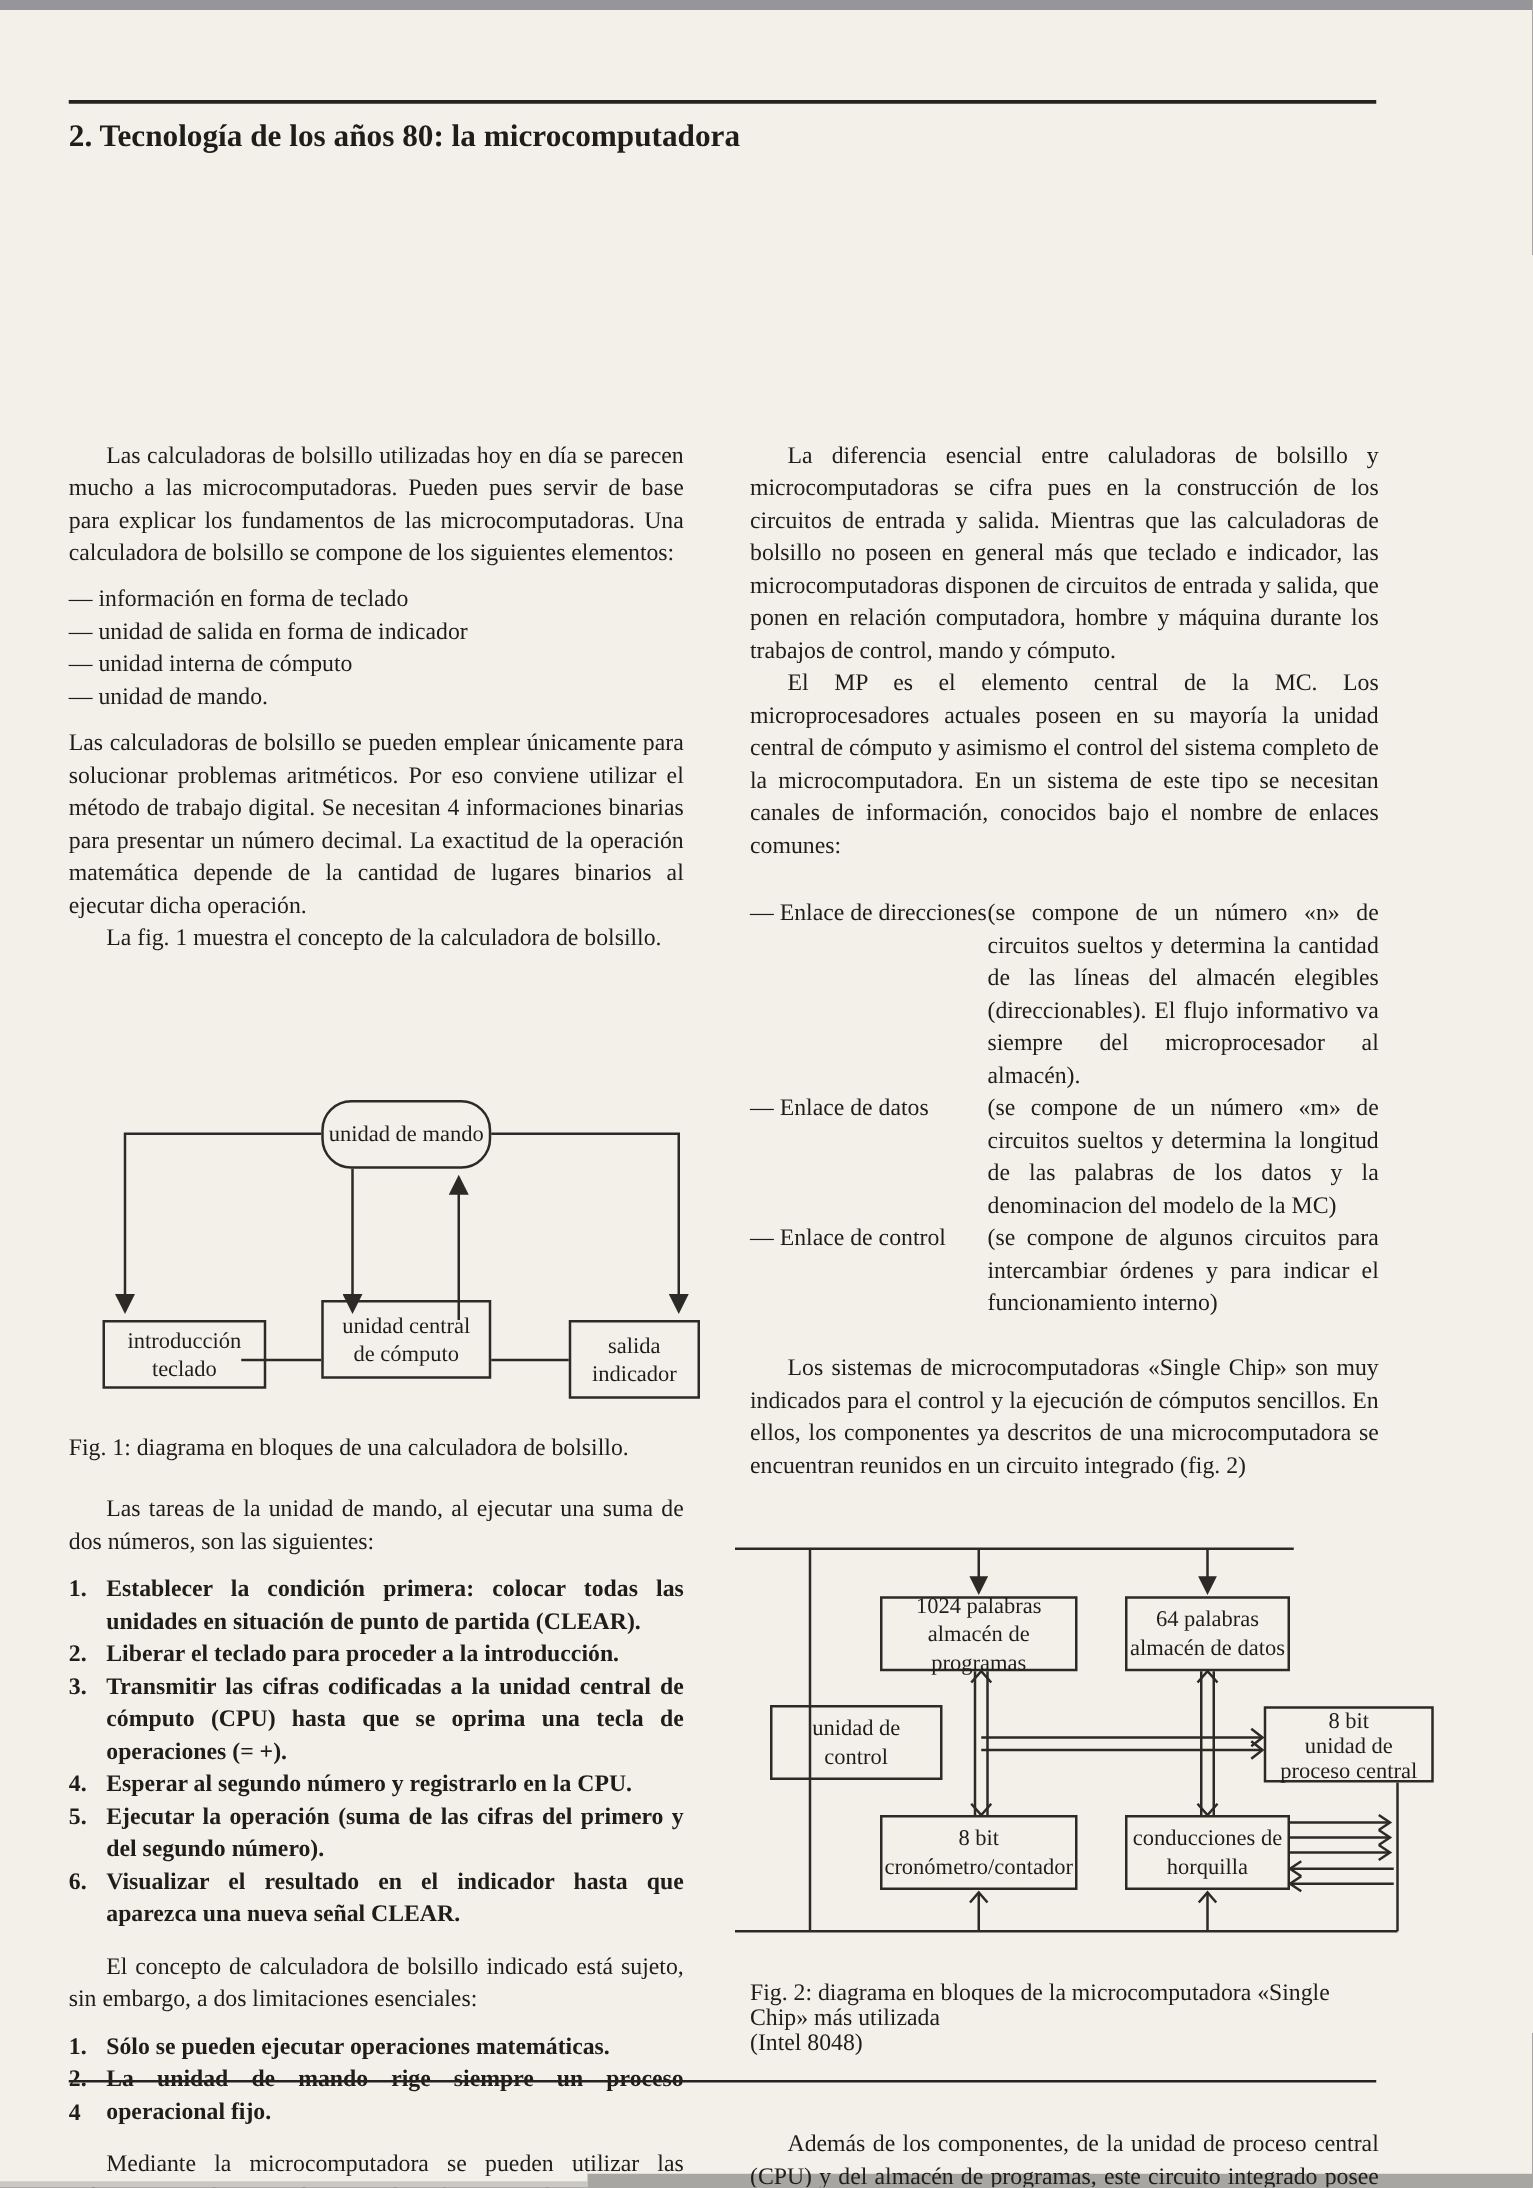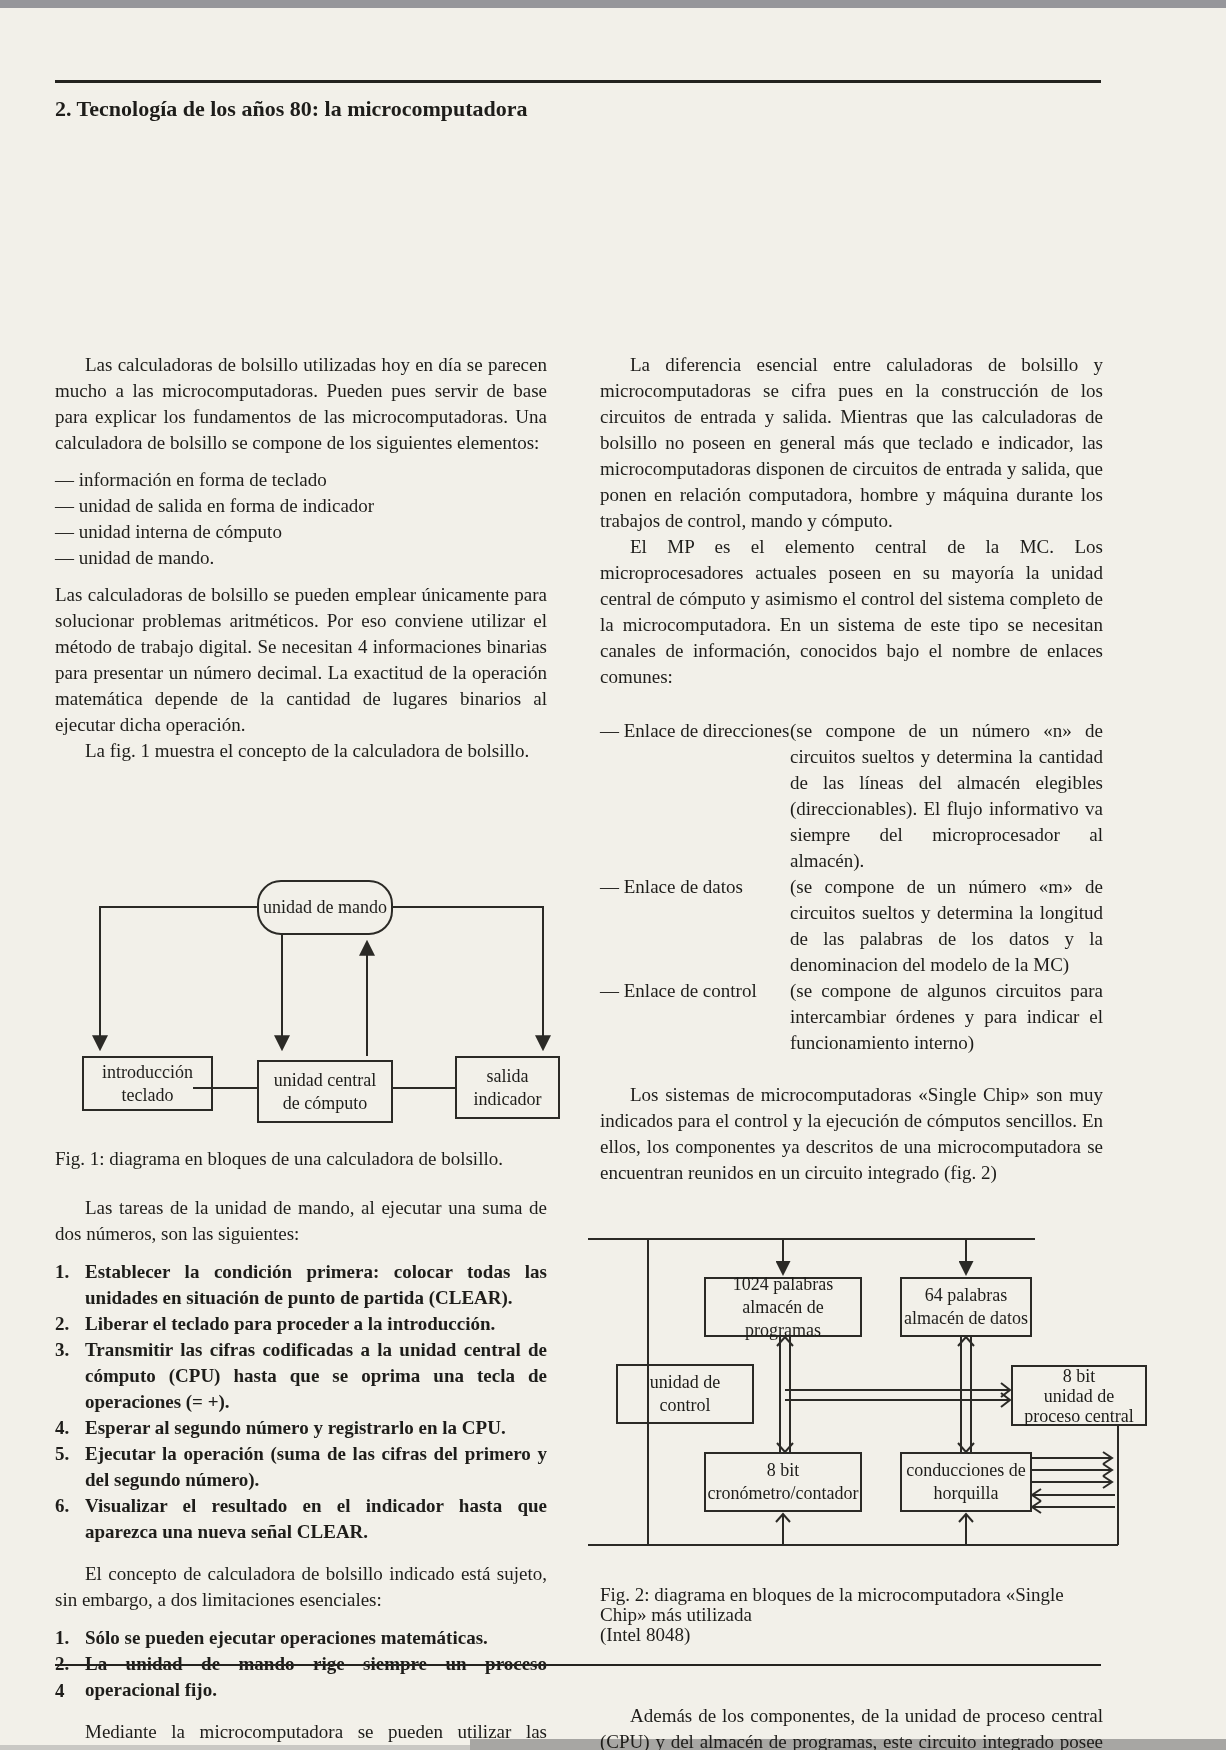--- a/index.html
+++ b/index.html
@@ -7,21 +7,21 @@
     position:relative; width:1226px; height:1750px;
     background:#f2f0e9; overflow:hidden;
     font-family:"Liberation Serif", serif; color:#1e1d1a;
   }
   .scan-strip-top { position:absolute; top:0; left:0; width:1226px; height:8px; background:#96969a; }
   .scan-strip-bottom { position:absolute; bottom:0; left:470px; width:756px; height:11px; background:#a7a6a3; }
   .scan-strip-bottom-left { position:absolute; bottom:0; left:0; width:470px; height:5px; background:#c9c8c4; }
   .rule { position:absolute; background:#24231f; }
   .rule-top { left:55px; top:80px; width:1046px; height:3px; }
   .rule-bottom { left:55px; top:1664px; width:1046px; height:2px; }
-  .title { position:absolute; left:55px; top:96px; font-size:22px; font-weight:bold; white-space:nowrap; }
+  .title { position:absolute; left:55px; top:96px; font-size:25px; font-weight:bold; white-space:nowrap; }
   .page-number { position:absolute; left:55px; top:1680px; font-size:19px; font-weight:bold; }
 
   .col { position:absolute; top:352px; font-size:19px; line-height:26px; text-align:justify; }
   .col-left { left:55px; width:492px; }
   .col-right { left:600px; width:503px; }
   .col p { margin:0; }
   .col p.indent { text-indent:30px; }
 
   ul.dashes { list-style:none; margin:11px 0 11px 0; padding:0; text-align:left; }
   ul.dashes li { padding-left:34px; text-indent:-34px; }
@@ -88,21 +88,21 @@
           <polyline points="338,109 488,109 488,250" marker-end="url(#af1)"></polyline>
           <line x1="227" y1="137" x2="227" y2="250" marker-end="url(#af1)"></line>
           <line x1="312" y1="258" x2="312" y2="145" marker-end="url(#af1)"></line>
           <line x1="138" y1="290" x2="202" y2="290"></line>
           <line x1="338" y1="290" x2="400" y2="290"></line>
         </g>
       </svg>
       <div class="fig-box" style="left:202px; top:82px; width:136px; height:55px;border-radius:24px;">unidad de mando</div>
       <div class="fig-box" style="left:7px; top:258px; width:131px; height:55px;margin-left:20px;">introducción
 teclado</div>
-      <div class="fig-box" style="left:202px; top:262px; width:136px; height:63px;">unidad central
+      <div class="fig-box" style="left:202px; top:242px; width:136px; height:63px;">unidad central
 de cómputo</div>
       <div class="fig-box" style="left:400px; top:258px; width:105px; height:63px;">salida
 indicador</div>
     </div>
     <div class="caption caption-fig1">Fig. 1: diagrama en bloques de una calculadora de bolsillo.</div>
 
     <p class="indent" style="margin-top:26px;">Las tareas de la unidad de mando, al ejecutar una suma de dos números, son las siguientes:</p>
 
     <ol class="numbered">
       <li>Establecer la condición primera: colocar todas las unidades en situación de punto de partida (CLEAR).</li>

